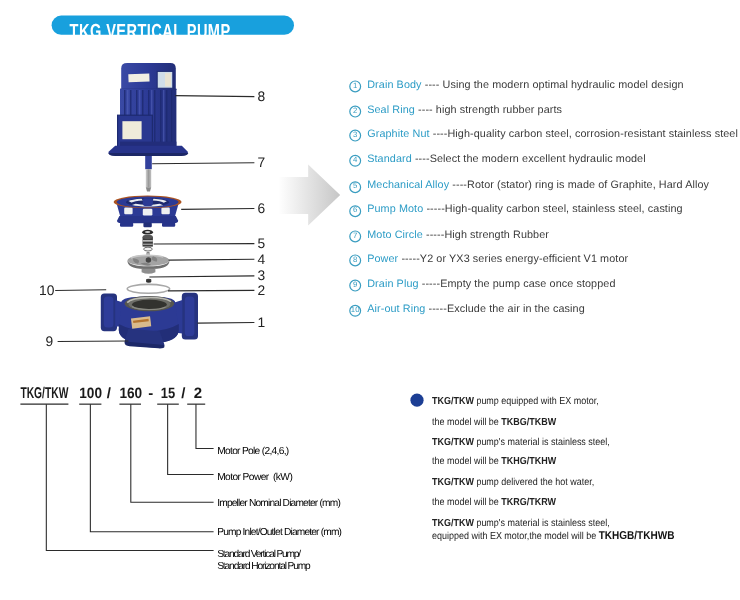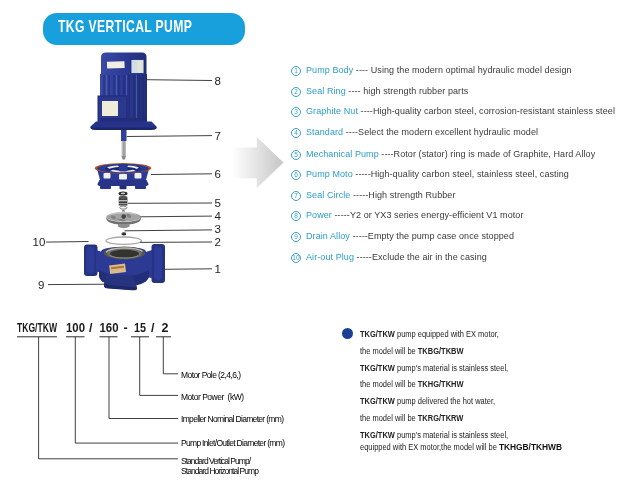--- a/index.html
+++ b/index.html
@@ -1,19 +1,19 @@
 <!DOCTYPE html>
 <html><head>
 <meta charset="utf-8">
 <style>
   html,body{margin:0;padding:0;}
   body{width:617px;height:500px;position:relative;background:#ffffff;
        font-family:"Liberation Sans",sans-serif;overflow:hidden;}
   .abs{position:absolute;}
-  .pill{left:43px;top:13px;width:202px;height:32px;border-radius:14px;
+  .pill{left:43px;top:13px;width:202px;height:16px;border-radius:14px;
         background:#18a0dd;color:#fff;font-weight:bold;font-size:17px;
         line-height:28px;text-align:right;}
   .pill span{display:inline-block;transform:scaleX(0.715);transform-origin:0 50%;
         margin-left:15px;letter-spacing:0.5px;white-space:nowrap;}
   .row{left:291px;height:12px;line-height:12px;font-size:9px;letter-spacing:0.08px;white-space:nowrap;color:#3a3a3a;}
   .cn{display:inline-block;width:8px;height:8px;border:1px solid #3a9dc0;border-radius:50%;
       color:#3a9dc0;font-size:6.5px;line-height:8px;text-align:center;vertical-align:0px;
       margin-right:5px;}
   .lbl{color:#2c9cc6;}
   .note{left:360px;font-size:8.5px;color:#222;white-space:nowrap;height:11px;line-height:11px;transform:scaleX(0.88);transform-origin:0 50%;}
@@ -171,30 +171,30 @@
       <text x="214.5" y="206.9">5</text>
       <text x="214.5" y="220">4</text>
       <text x="214.5" y="233.4">3</text>
       <text x="214.5" y="245.9">2</text>
       <text x="214.5" y="272.8">1</text>
       <text x="32.5" y="246">10</text>
       <text x="38" y="288.6">9</text>
     </g>
   </svg>
 
-  <div class="abs row" style="top:64px;"><span class="cn">1</span><span class="lbl">Pump Body</span> ---- Using the modern optimal hydraulic model design</div>
+  <div class="abs row" style="top:64px;"><span class="cn">1</span><span class="lbl">Drain Body</span> ---- Using the modern optimal hydraulic model design</div>
   <div class="abs row" style="top:85px;"><span class="cn">2</span><span class="lbl">Seal Ring</span> ---- high strength rubber parts</div>
   <div class="abs row" style="top:105px;"><span class="cn">3</span><span class="lbl">Graphite Nut</span> ----High-quality carbon steel, corrosion-resistant stainless steel</div>
   <div class="abs row" style="top:125.5px;"><span class="cn">4</span><span class="lbl">Standard</span> ----Select the modern excellent hydraulic model</div>
-  <div class="abs row" style="top:147.5px;"><span class="cn">5</span><span class="lbl">Mechanical Pump</span> ----Rotor (stator) ring is made of Graphite, Hard Alloy</div>
+  <div class="abs row" style="top:147.5px;"><span class="cn">5</span><span class="lbl">Mechanical Alloy</span> ----Rotor (stator) ring is made of Graphite, Hard Alloy</div>
   <div class="abs row" style="top:168px;"><span class="cn">6</span><span class="lbl">Pump Moto</span> -----High-quality carbon steel, stainless steel, casting</div>
-  <div class="abs row" style="top:188.5px;"><span class="cn">7</span><span class="lbl">Seal Circle</span> -----High strength Rubber</div>
+  <div class="abs row" style="top:188.5px;"><span class="cn">7</span><span class="lbl">Moto Circle</span> -----High strength Rubber</div>
   <div class="abs row" style="top:209px;"><span class="cn">8</span><span class="lbl">Power</span> -----Y2 or YX3 series energy-efficient V1 motor</div>
-  <div class="abs row" style="top:229.5px;"><span class="cn">9</span><span class="lbl">Drain Alloy</span> -----Empty the pump case once stopped</div>
-  <div class="abs row" style="top:250.5px;"><span class="cn">10</span><span class="lbl">Air-out Plug</span> -----Exclude the air in the casing</div>
+  <div class="abs row" style="top:229.5px;"><span class="cn">9</span><span class="lbl">Drain Plug</span> -----Empty the pump case once stopped</div>
+  <div class="abs row" style="top:250.5px;"><span class="cn">10</span><span class="lbl">Air-out Ring</span> -----Exclude the air in the casing</div>
 
   <svg class="abs" style="left:10px;top:315px;" width="310" height="170" viewBox="10 315 310 170">
     <g font-weight="bold" fill="#1a1a1a">
       <text x="17" y="332" font-size="13" transform="scale(1,1)" textLength="40" lengthAdjust="spacingAndGlyphs">TKG/TKW</text>
       <text x="66" y="332" font-size="12.5" textLength="19" lengthAdjust="spacingAndGlyphs">100</text>
       <text x="89" y="332" font-size="12.5">/</text>
       <text x="99.5" y="332" font-size="12.5" textLength="19" lengthAdjust="spacingAndGlyphs">160</text>
       <text x="123.5" y="332" font-size="12.5">-</text>
       <text x="134" y="332" font-size="12.5" textLength="12" lengthAdjust="spacingAndGlyphs">15</text>
       <text x="151" y="332" font-size="12.5">/</text>

